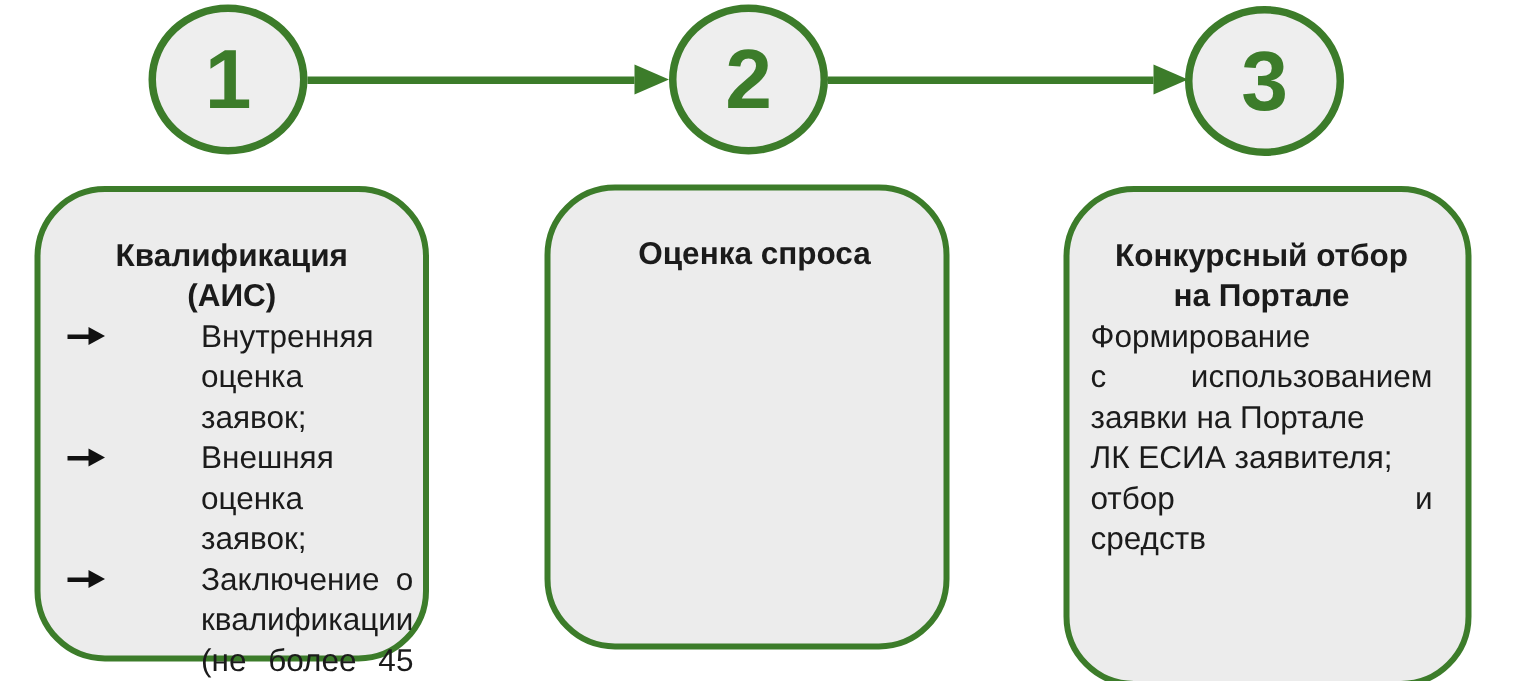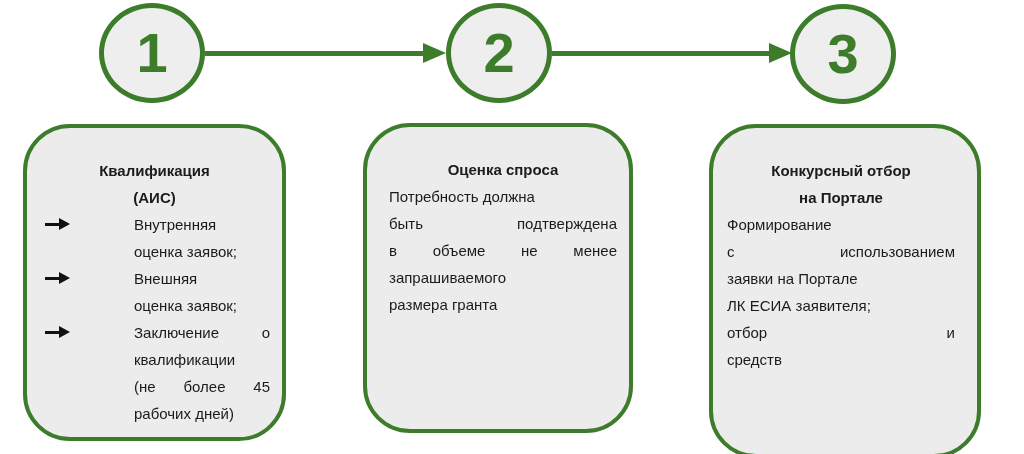--- a/index.html
+++ b/index.html
@@ -33,21 +33,21 @@
     position:absolute;top:43px;width:0;height:0;
     border-top:10px solid transparent;border-bottom:10px solid transparent;
     border-left:23px solid var(--green);
   }
   #head1{left:423px;}
   #head2{left:769px;}
   
   .card{
     position:absolute;background:var(--card-fill);
     border:4px solid var(--green);border-radius:47px;
-    font-size:15px;line-height:27px;
+    font-size:21px;line-height:27px;
   }
   #b1{left:23px;top:124px;width:263px;height:317px;padding-top:29px;}
   #b2{left:363px;top:123px;width:270px;height:310px;padding:29px 12px 0 22px;}
   #b3{left:709px;top:124px;width:272px;height:334px;padding:29px 22px 0 14px;}
   .title{font-weight:700;text-align:center;}
   #b1 .title{padding:0 10px;}
   .tline{text-align:center;}
   .line{text-align:left;}
   .line.spread{text-align:justify;text-align-last:justify;}
   
@@ -112,27 +112,20 @@
           <div class="line">рабочих дней)</div>
         </div>
       </div>
     </div>
   </div>
 
   <div class="card" id="b2">
     <div class="title">
       <div class="tline">Оценка спроса</div>
     </div>
-    <div>
-      <div class="line">Потребность должна</div>
-      <div class="line spread">быть подтверждена</div>
-      <div class="line spread">в объеме не менее</div>
-      <div class="line">запрашиваемого</div>
-      <div class="line">размера гранта</div>
-    </div>
   </div>
 
   <div class="card" id="b3">
     <div class="title">
       <div class="tline">Конкурсный отбор</div>
       <div class="tline">на Портале</div>
     </div>
     <div>
       <div class="line">Формирование</div>
       <div class="line spread">с использованием</div>

